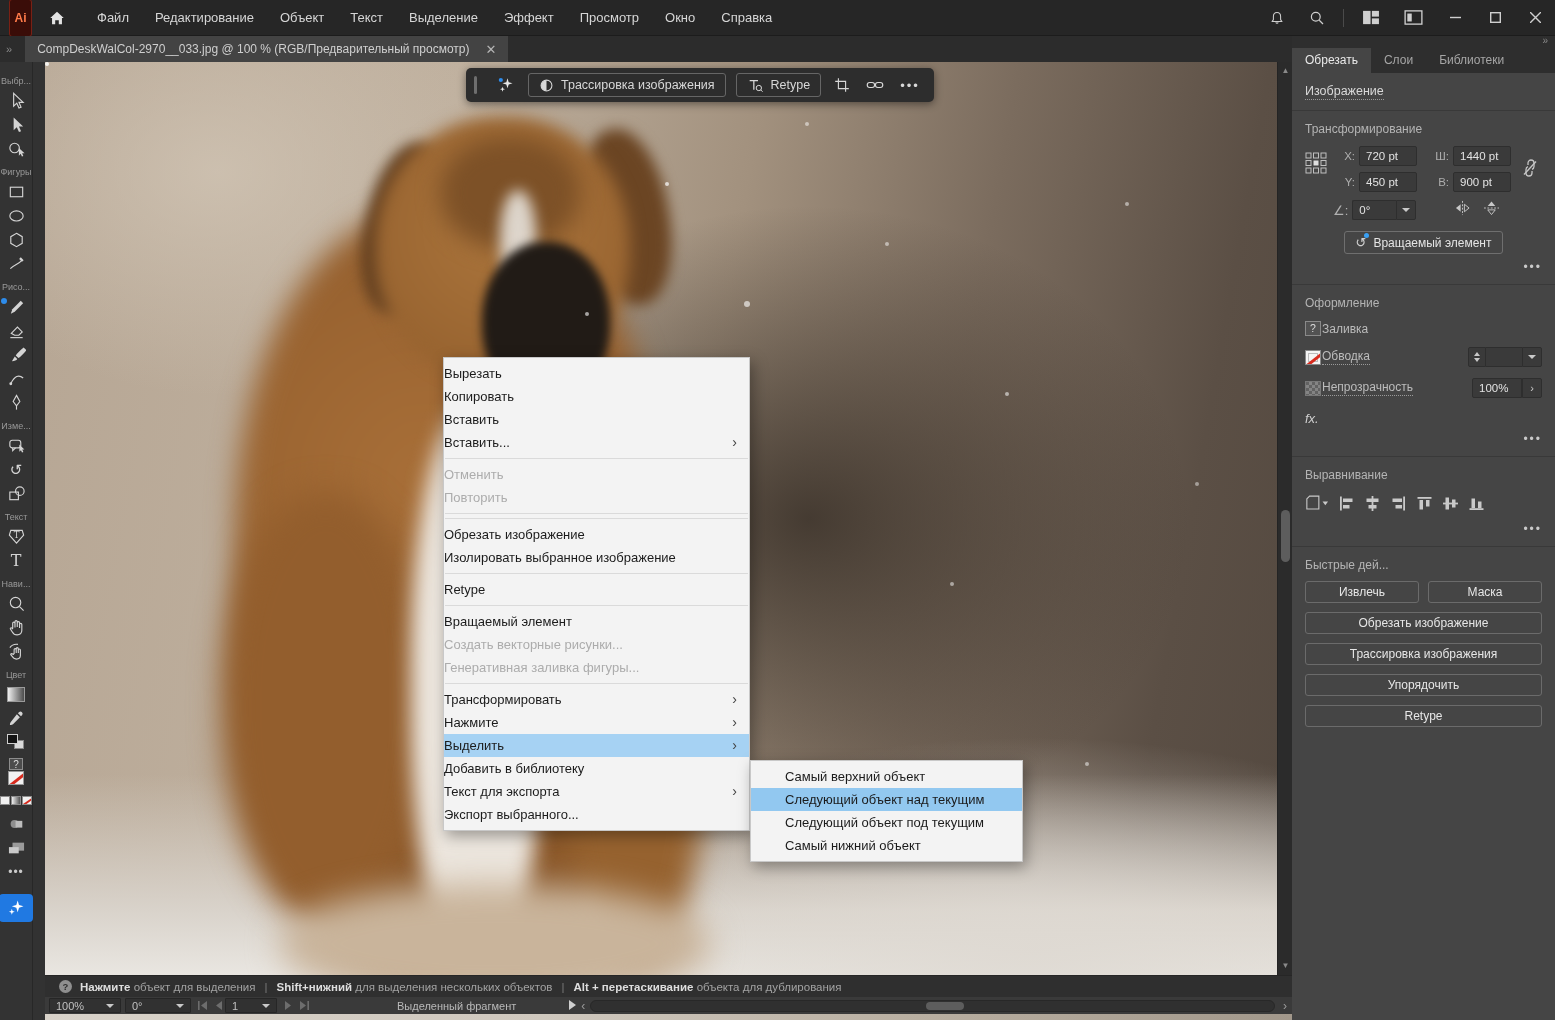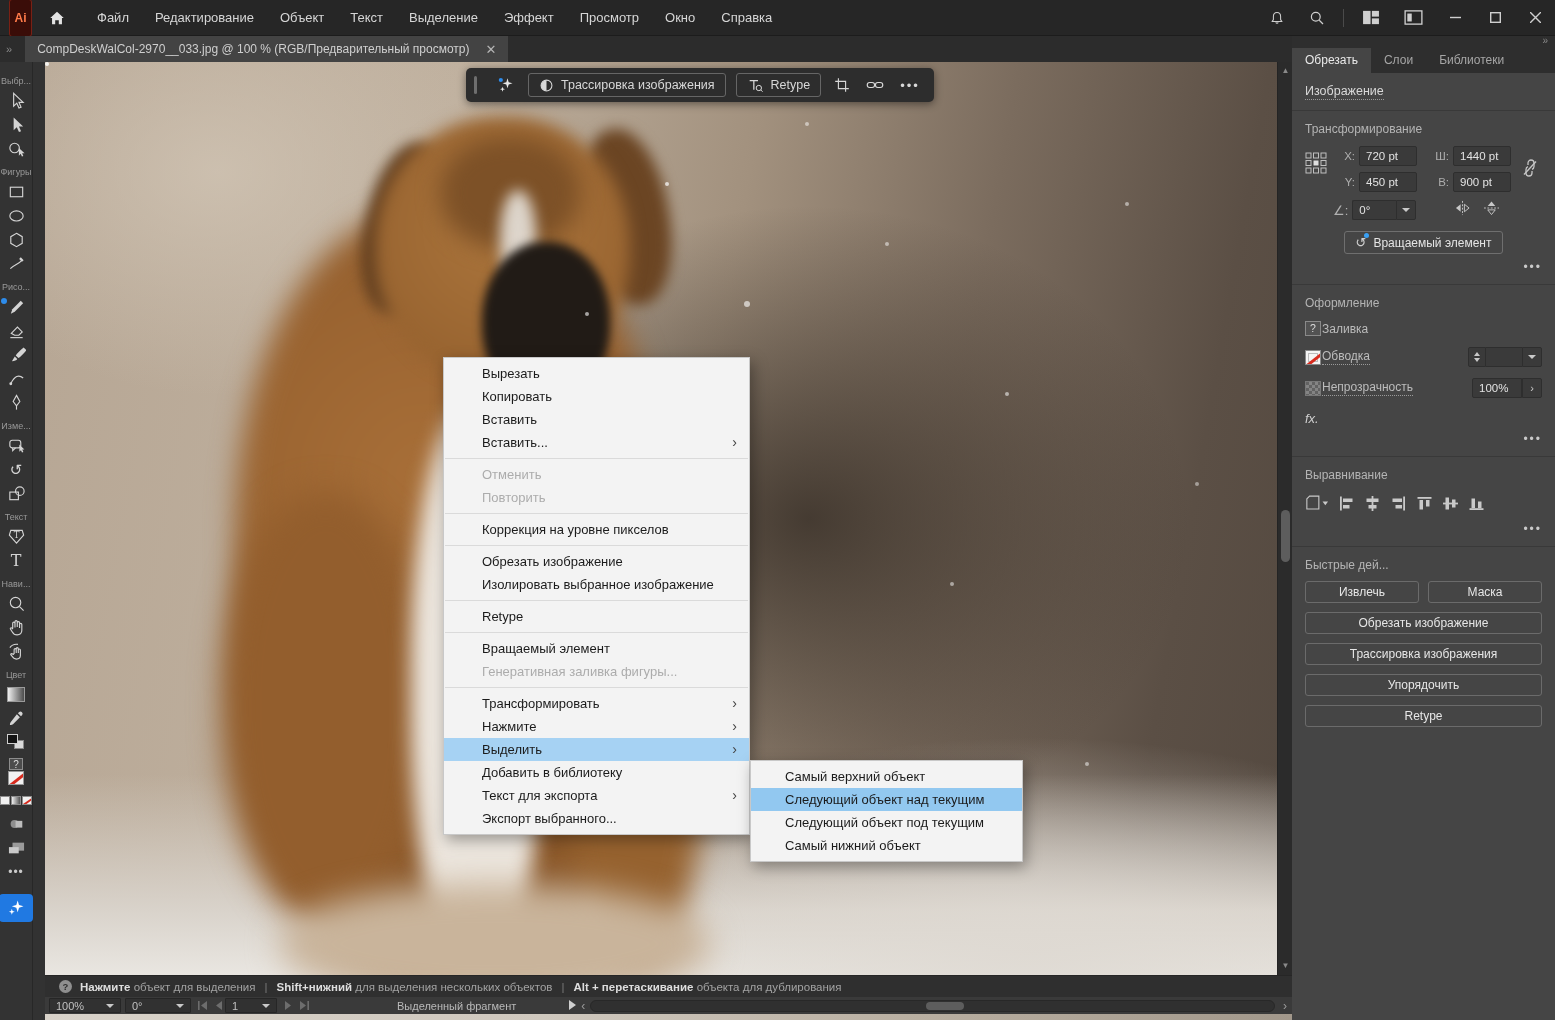--- a/index.html
+++ b/index.html
@@ -67,21 +67,21 @@
   
   .ftoolbar { position:absolute; left:421px; top:6px; height:34px; background:#2d2d2d; border-radius:5px; display:flex; align-items:center; box-shadow:0 2px 8px rgba(0,0,0,.45); padding-right:6px; }
   .fhandle { width:3px; height:18px; background:#6e6e6e; border-radius:2px; margin:0 10px 0 8px; }
   .fbtn { display:flex; align-items:center; gap:7px; border:1px solid #666; border-radius:3px; height:24px; padding:0 10px; margin:0 5px; color:#d8d8d8; font-size:12.5px; white-space:nowrap; }
   .fic { display:flex; align-items:center; padding:0 8px; }
   .fic svg { stroke:#d8d8d8; fill:none; stroke-width:1.3; }
   .fdots { color:#d8d8d8; font-size:13px; letter-spacing:2px; padding:0 8px; }
 
   
   .ctxmenu { position:absolute; left:443px; top:357px; width:307px; background:#f3f3f3; border:1px solid #c8c8c8; box-shadow:3px 5px 14px rgba(0,0,0,.35); padding:4px 0; z-index:30; }
-  .cm-item { height:23px; line-height:23px; padding-left:38px; padding-right:14px; font-size:13px; color:#1b1b1b; position:relative; white-space:nowrap; }
+  .cm-item { height:23px; line-height:23px; padding-right:14px; font-size:13px; color:#1b1b1b; position:relative; white-space:nowrap; }
   .cm-item.disabled { color:#acacac; }
   .cm-item.hl { background:#a6d2f3; }
   .cm-arrow { position:absolute; right:12px; top:0; color:#444; font-size:14px; }
   .cm-sep { height:1px; background:#dadada; margin:4px 1px; }
   .submenu { position:absolute; left:750px; top:760px; width:273px; background:#f3f3f3; border:1px solid #c8c8c8; box-shadow:3px 5px 14px rgba(0,0,0,.35); padding:4px 0; z-index:31; }
   .submenu .cm-item { padding-left:34px; }
   .submenu .cm-item.sel { background:#92c8f0; }
 
   
   .vscroll { position:absolute; left:1277px; top:62px; width:15px; height:913px; background:#2b2b2b; border-left:1px solid #242424; }
@@ -462,28 +462,28 @@
 
   <div class="ctxmenu">
     <div class="cm-item">Вырезать</div>
     <div class="cm-item">Копировать</div>
     <div class="cm-item">Вставить</div>
     <div class="cm-item"><span>Вставить...</span><span class="cm-arrow">›</span></div>
     <div class="cm-sep"></div>
     <div class="cm-item disabled">Отменить</div>
     <div class="cm-item disabled">Повторить</div>
     <div class="cm-sep"></div>
-    <div class="cm-item">Коррекция на уровне пикселов</div>
     <div class="cm-sep"></div>
     <div class="cm-item">Обрезать изображение</div>
     <div class="cm-item">Изолировать выбранное изображение</div>
     <div class="cm-sep"></div>
     <div class="cm-item">Retype</div>
     <div class="cm-sep"></div>
     <div class="cm-item">Вращаемый элемент</div>
+    <div class="cm-item disabled">Создать векторные рисунки...</div>
     <div class="cm-item disabled">Генеративная заливка фигуры...</div>
     <div class="cm-sep"></div>
     <div class="cm-item"><span>Трансформировать</span><span class="cm-arrow">›</span></div>
     <div class="cm-item"><span>Нажмите</span><span class="cm-arrow">›</span></div>
     <div class="cm-item hl"><span>Выделить</span><span class="cm-arrow">›</span></div>
     <div class="cm-item">Добавить в библиотеку</div>
     <div class="cm-item"><span>Текст для экспорта</span><span class="cm-arrow">›</span></div>
     <div class="cm-item">Экспорт выбранного...</div>
   </div>
 

